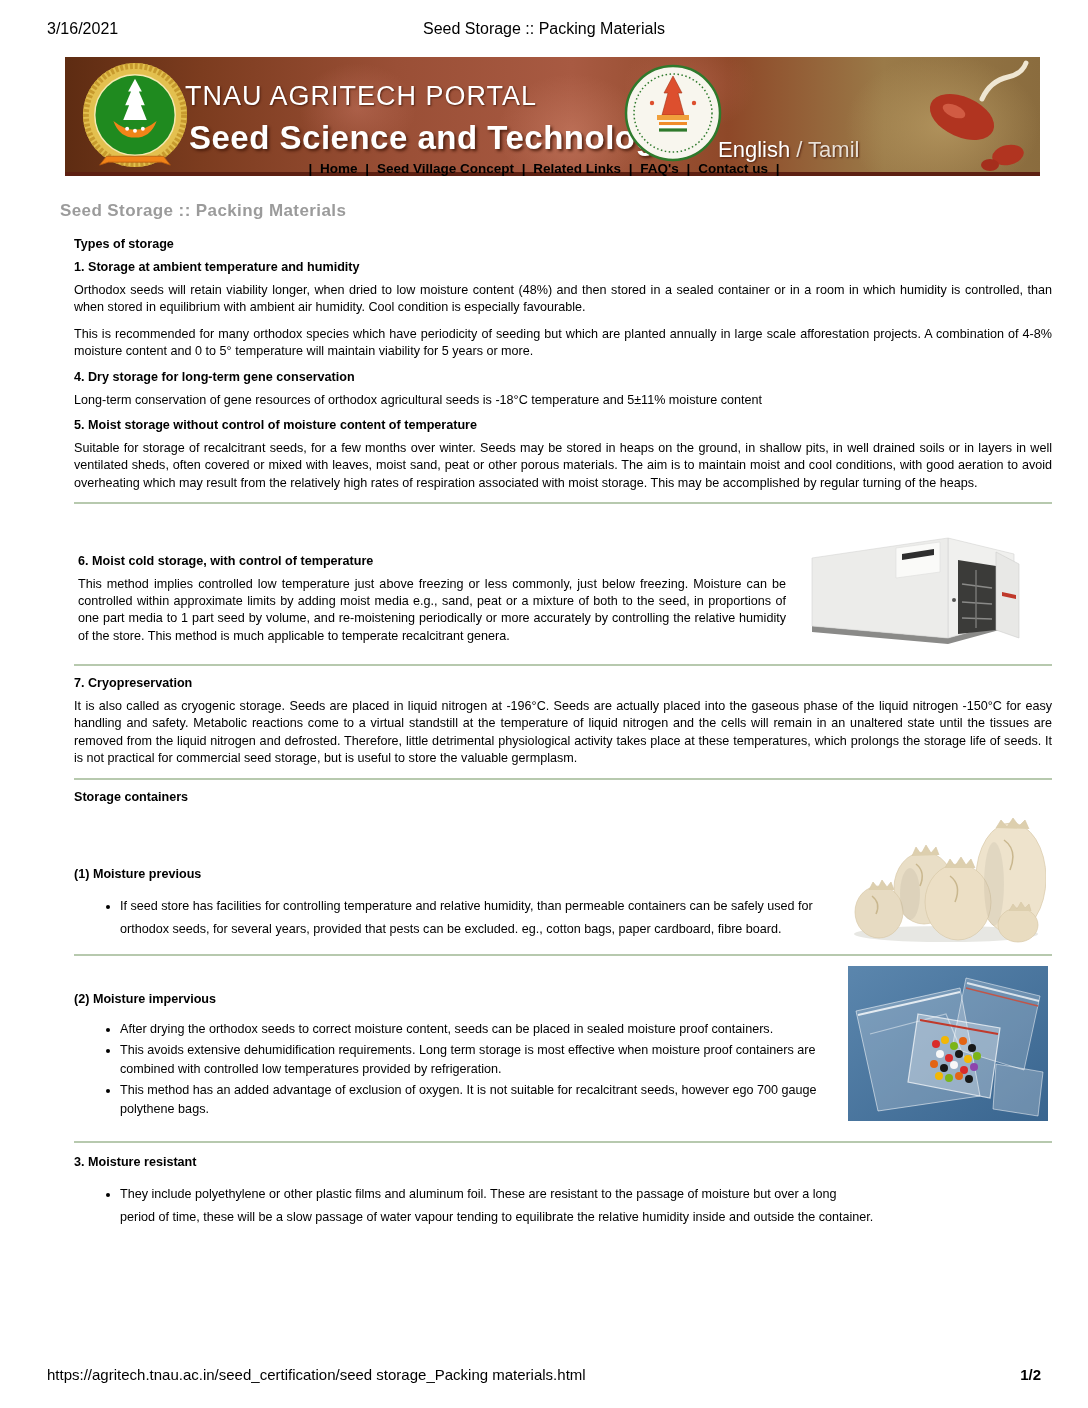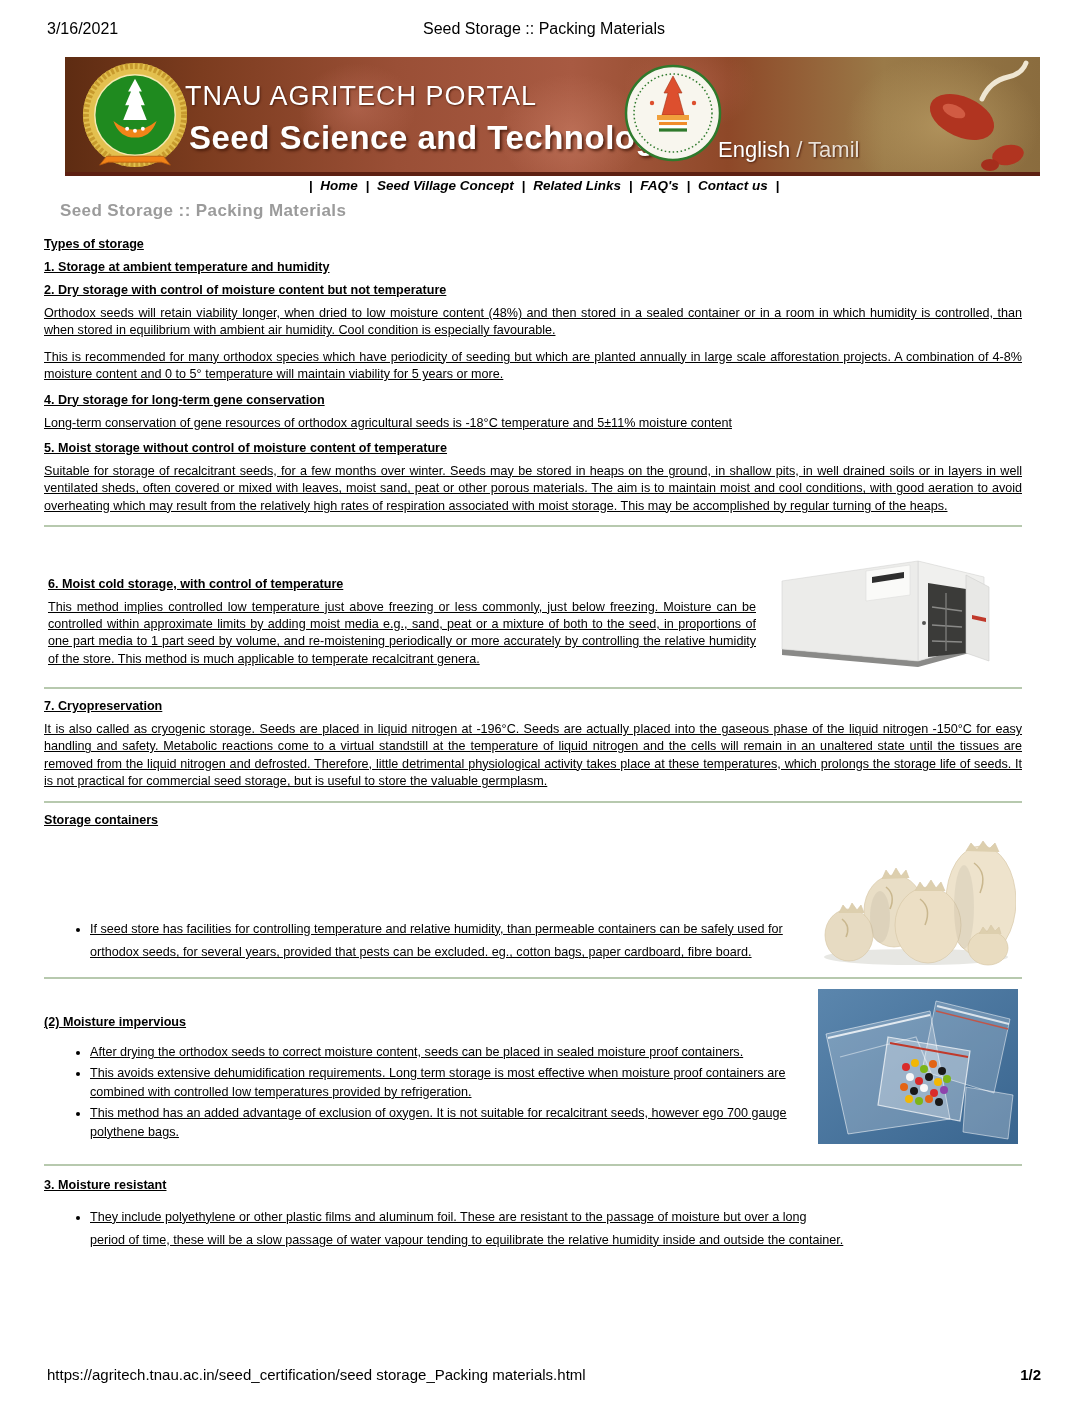--- a/index.html
+++ b/index.html
@@ -43,34 +43,34 @@
   .banner .tn-emblem { position: absolute; left: 558px; top: 6px; }
   .banner .lang-links {
     position: absolute; left: 653px; top: 80px; color: #fff; font-size: 22px;
     text-shadow: 1px 1px 2px rgba(70,25,10,0.85);
   }
   .banner .lang-links .lang { cursor: pointer; text-align: right; }
   .banner .lang-links .dim { color: #e8e0d6; }
 
   
   .top-nav {
-    position: absolute; top: 178px; left: 0; width: 100%; text-align: center;
-    font-size: 13.5px; font-weight: bold; font-style: italic;
+    position: absolute; top: 161px; left: 0; width: 100%; text-align: center;
+    font-size: 13.5px; font-weight: bold;
   }
   .top-nav span { margin: 0 2px; }
   .top-nav .nav-link { cursor: pointer; }
 
   
   .page-title {
     position: absolute; top: 201px; left: 60px; font-size: 17px; font-weight: bold;
     color: #9b9b9b; letter-spacing: 0.4px;
   }
 
   
-  .content { position: absolute; top: 236px; left: 44px; width: 978px; font-size: 12.6px; padding-top: 1px; text-decoration: underline; }
+  .content { position: absolute; top: 236px; left: 74px; width: 978px; font-size: 12.6px; padding-top: 1px; }
   .sec-head { font-weight: bold; font-size: 12.6px; margin: 9px 0 8px; }
   .sec-head:first-child { margin-top: 0; }
   .para { margin: 0 0 9px; line-height: 1.38; text-align: justify; }
   .divider { border: none; border-top: 2px solid #b7c9ae; margin: 10px 0; }
   .divider.pre-mr { margin-top: 20px; }
 
   .row { display: flex; align-items: flex-end; margin-top: 8px; }
   .row .txt-col { flex: 1 1 auto; }
   .row .img-col { flex: 0 0 auto; }
   .row-s6 .txt-col { max-width: 712px; padding-left: 4px; }
@@ -157,21 +157,20 @@
 </div>
 
 <div class="page-title">Seed Storage :: Packing Materials</div>
 
 <div class="content">
 
   <div class="sec-head">Types of storage</div>
 
   <div class="sec-head">1. Storage at ambient temperature and humidity</div>
 
-  <div class="sec-head">2. Dry storage with control of moisture content but not temperature</div>
   <p class="para">Orthodox seeds will retain viability longer, when dried to low moisture content  (48%) and then stored in a sealed container or in a room in which humidity is controlled, than when stored in equilibrium with ambient air humidity. Cool condition is especially favourable.</p>
 
   <p class="para">This is recommended for many orthodox species which have periodicity of seeding but which are planted annually in large scale afforestation projects. A combination of 4-8% moisture content and 0 to 5° temperature will maintain viability for 5 years or more.</p>
 
   <div class="sec-head">4. Dry storage for long-term gene conservation</div>
   <p class="para">Long-term conservation of gene resources of orthodox agricultural seeds is -18°C temperature and 5±11% moisture content</p>
 
   <div class="sec-head">5. Moist storage without control of moisture content of temperature</div>
   <p class="para">Suitable for storage of recalcitrant seeds, for a few months over winter. Seeds may be stored in heaps on the ground, in shallow pits, in well drained soils or in layers in well ventilated sheds, often covered or mixed with leaves, moist sand, peat or other porous materials. The aim is to maintain moist and cool conditions, with good aeration to avoid overheating which may result from the relatively high rates of respiration associated with moist storage. This may be accomplished by regular turning of the heaps.</p>
 
@@ -207,20 +206,21 @@
 
   <div class="sec-head">7. Cryopreservation</div>
   <p class="para">It is also called as cryogenic storage. Seeds are placed in liquid nitrogen at -196°C. Seeds are actually placed into the gaseous phase of the liquid nitrogen -150°C for easy handling and safety. Metabolic reactions come to a virtual standstill at the temperature of liquid nitrogen and the cells will remain in an unaltered state until the tissues are removed from the liquid nitrogen and defrosted. Therefore, little detrimental physiological activity takes place at these temperatures, which prolongs the storage life of seeds. It is not practical for commercial seed storage, but is useful to store the valuable germplasm.</p>
 
   <hr class="divider">
 
   <div class="sec-head">Storage containers</div>
 
   <div class="row row-mp1">
     <div class="txt-col">
+      <div class="sec-head">(1) Moisture previous</div>
       <ul class="bullets loose">
         <li>If seed store has facilities for controlling temperature and relative humidity, than permeable containers can be safely used for orthodox seeds, for several years, provided that pests can be excluded. eg., cotton bags, paper cardboard, fibre board.</li>
       </ul>
     </div>
     <div class="img-col">
       <svg class="photo" width="200" height="132" viewBox="0 0 200 132">
         <rect width="200" height="132" fill="#ffffff"></rect>
         <ellipse cx="100" cy="122" rx="92" ry="8" fill="#e7e7e3"></ellipse>
         <g stroke="#d8c9a8" stroke-width="0.7">
           <ellipse cx="78" cy="76" rx="30" ry="36" fill="#e9dec6"></ellipse>

